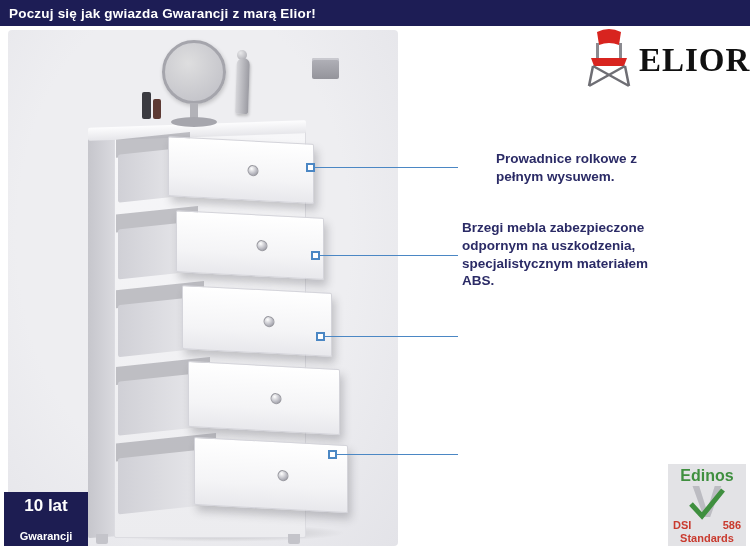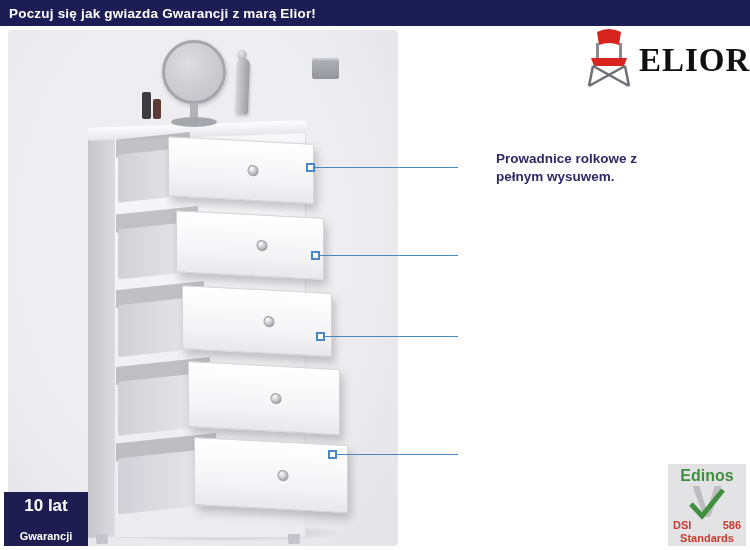--- a/index.html
+++ b/index.html
@@ -182,20 +182,24 @@
   <div class="abs cline" style="left:315px;top:167px;width:143px;"></div>
   <div class="abs cbullet" style="left:311px;top:251px;"></div>
   <div class="abs cline" style="left:320px;top:255px;width:138px;"></div>
   <div class="abs cbullet" style="left:316px;top:332px;"></div>
   <div class="abs cline" style="left:325px;top:336px;width:133px;"></div>
   <div class="abs cbullet" style="left:328px;top:450px;"></div>
   <div class="abs cline" style="left:337px;top:454px;width:121px;"></div>
 
   <div class="abs callout" style="left:464px;top:150px;width:190px;margin-left:32px;">Prowadnice rolkowe z
 pełnym wysuwem.</div>
+  <div class="abs callout" style="left:462px;top:219px;width:230px;">Brzegi mebla zabezpieczone
+odpornym na uszkodzenia,
+specjalistycznym materiałem
+ABS.</div>
 
   <div class="abs logo">
     <span>
       <svg width="52" height="60" viewBox="0 0 52 60">
         <path d="M14 4 q12 -6 24 0 l-2 13 q-10 -4 -20 0 Z" fill="#d8241f"></path>
         <rect x="13" y="15" width="3" height="17" fill="#8a8a90"></rect>
         <rect x="36" y="15" width="3" height="17" fill="#8a8a90"></rect>
         <path d="M8 30 h36 l-3 8 h-30 Z" fill="#d8241f"></path>
         <path d="M10 38 L6 58 M42 38 L46 58 M10 38 L46 58 M42 38 L6 58" stroke="#6e6e74" stroke-width="2.5" fill="none"></path>
       </svg>

